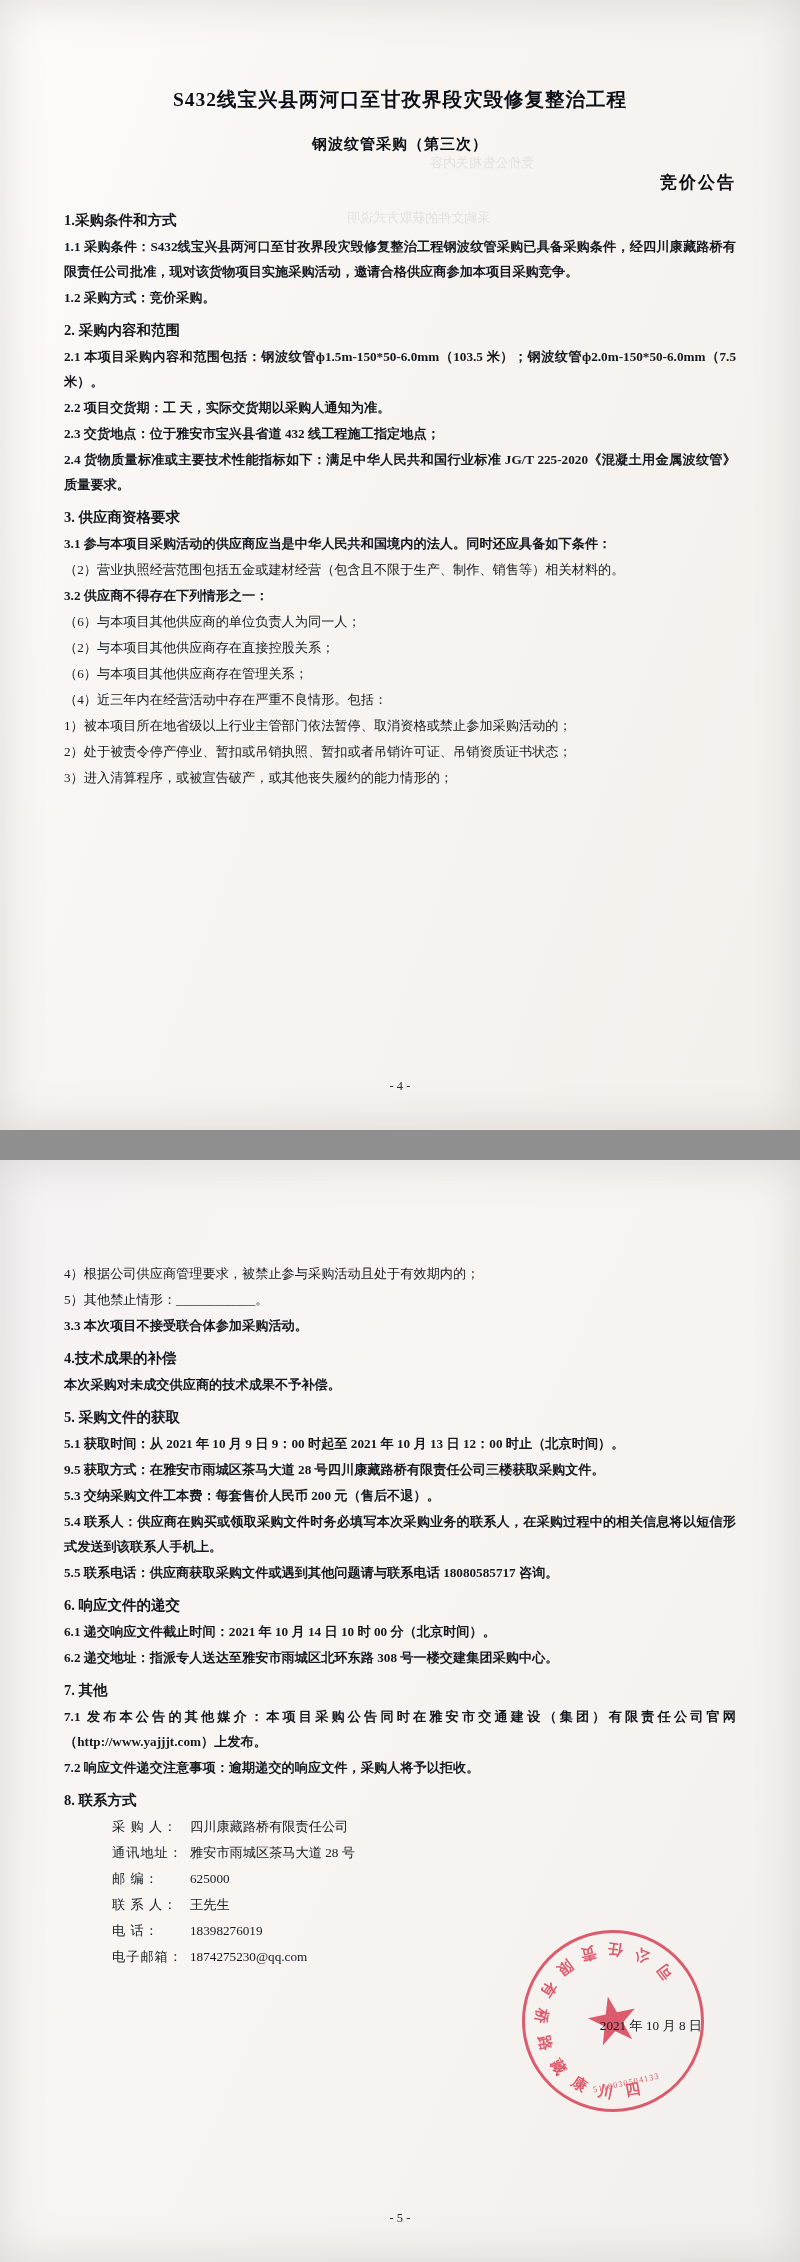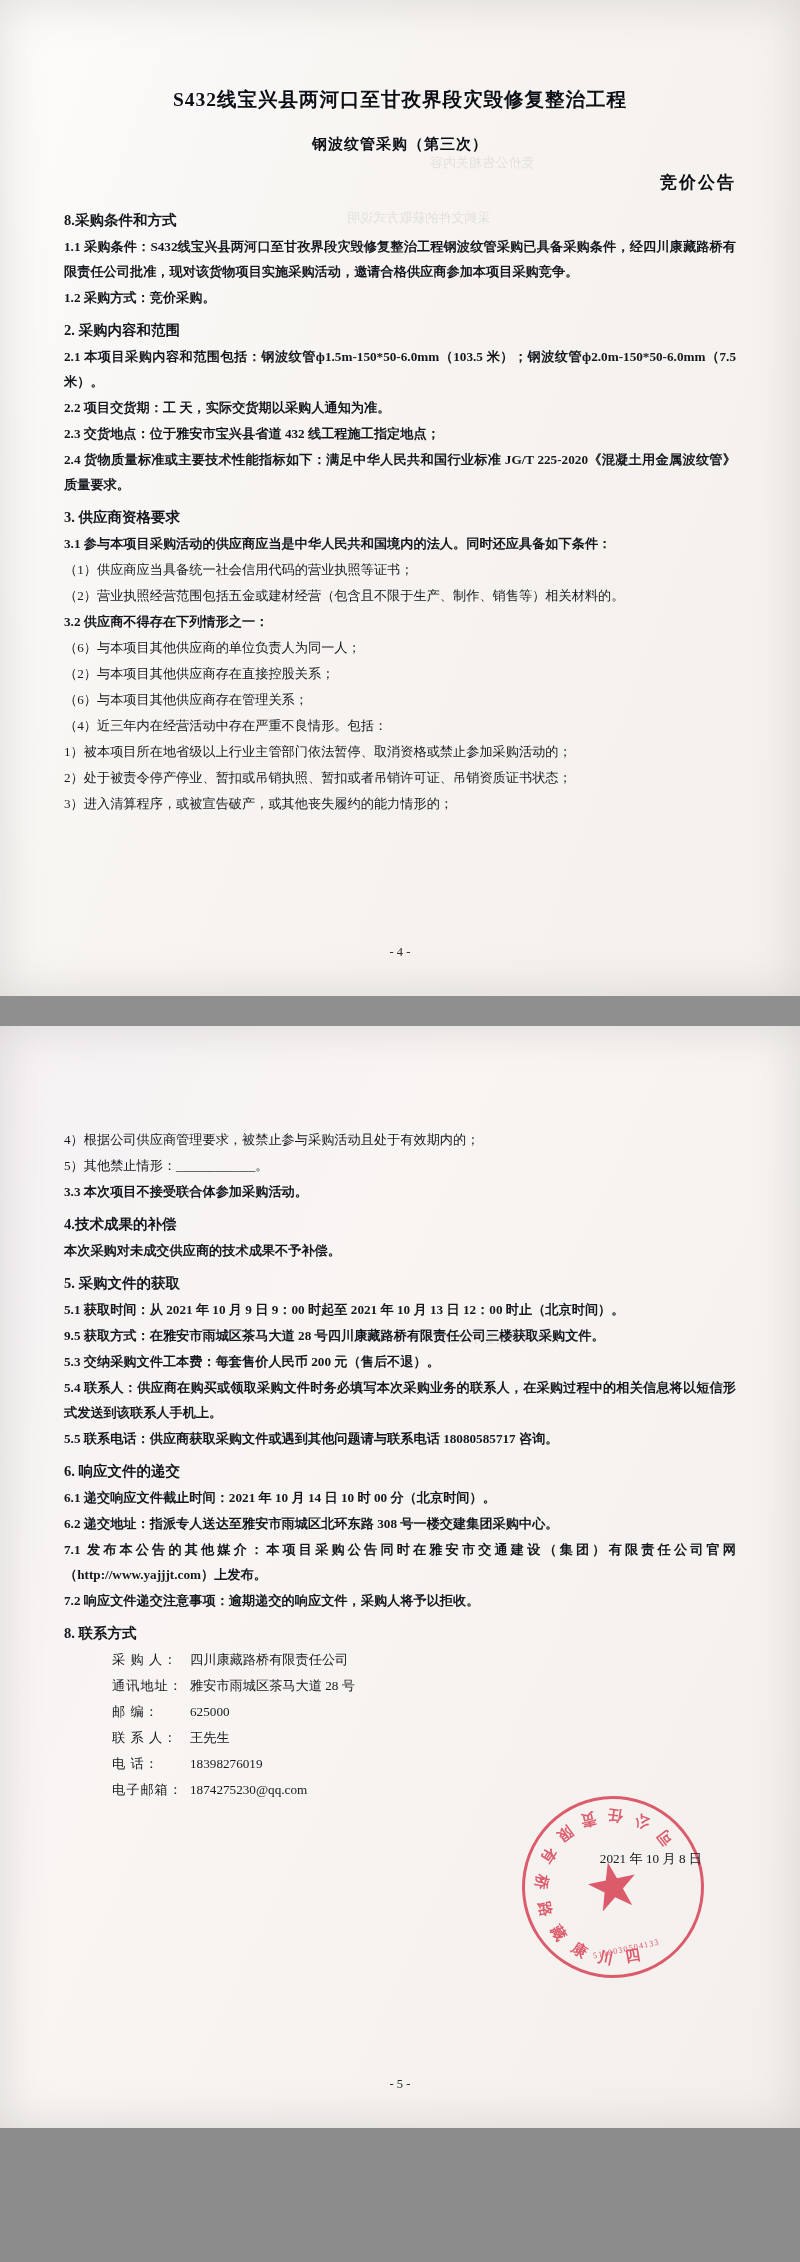--- a/index.html
+++ b/index.html
@@ -14,21 +14,21 @@
     position:relative;
   }
   .page{
     position:relative;
     background:#fbf9f7;
     box-sizing:border-box;
     overflow:hidden;
   }
   
   .page1{
-    height:996px;
+    height:1130px;
     padding:80px 64px 0 64px;
     background:linear-gradient(110deg,#fdfcfb 0%,#f7f4f1 40%,#f4f0ec 100%);
   }
   
   .page-gap{
     height:30px;
     background:#8f8f8f;
   }
   .page2{
     height:1102px;
@@ -189,33 +189,32 @@
 
   <div class="page page1">
 
     <div class="ghost g1">竞价公告相关内容</div>
     <div class="ghost g3">采购文件的获取方式说明</div>
 
     <div class="title">S432线宝兴县两河口至甘孜界段灾毁修复整治工程</div>
     <div class="title2">钢波纹管采购（第三次）</div>
     <div class="title3">竞价公告</div>
 
-    <div class="h-sec">8.采购条件和方式</div>
+    <div class="h-sec">1.采购条件和方式</div>
     <p class="body i1">1.1 采购条件：S432线宝兴县两河口至甘孜界段灾毁修复整治工程钢波纹管采购已具备采购条件，经四川康藏路桥有限责任公司批准，现对该货物项目实施采购活动，邀请合格供应商参加本项目采购竞争。</p>
     <p class="body i1">1.2 采购方式：竞价采购。</p>
 
     <div class="h-sec">2. 采购内容和范围</div>
     <p class="body i1">2.1 本项目采购内容和范围包括：钢波纹管ф1.5m-150*50-6.0mm（103.5 米）；钢波纹管ф2.0m-150*50-6.0mm（7.5 米）。</p>
     <p class="body i1">2.2 项目交货期：工 天，实际交货期以采购人通知为准。</p>
     <p class="body i1">2.3 交货地点：位于雅安市宝兴县省道 432 线工程施工指定地点；</p>
     <p class="body i1">2.4 货物质量标准或主要技术性能指标如下：满足中华人民共和国行业标准 JG/T 225-2020《混凝土用金属波纹管》质量要求。</p>
 
     <div class="h-sec">3. 供应商资格要求</div>
     <p class="body i1">3.1 参与本项目采购活动的供应商应当是中华人民共和国境内的法人。同时还应具备如下条件：</p>
-    <p class="body i2">（1）供应商应当具备统一社会信用代码的营业执照等证书；</p>
     <p class="body i2">（2）营业执照经营范围包括五金或建材经营（包含且不限于生产、制作、销售等）相关材料的。</p>
     <p class="body i1">3.2 供应商不得存在下列情形之一：</p>
     <p class="body i2">（6）与本项目其他供应商的单位负责人为同一人；</p>
     <p class="body i2">（2）与本项目其他供应商存在直接控股关系；</p>
     <p class="body i2">（6）与本项目其他供应商存在管理关系；</p>
     <p class="body i2">（4）近三年内在经营活动中存在严重不良情形。包括：</p>
     <p class="body i3">1）被本项目所在地省级以上行业主管部门依法暂停、取消资格或禁止参加采购活动的；</p>
     <p class="body i3">2）处于被责令停产停业、暂扣或吊销执照、暂扣或者吊销许可证、吊销资质证书状态；</p>
     <p class="body i3">3）进入清算程序，或被宣告破产，或其他丧失履约的能力情形的；</p>
 
@@ -240,20 +239,21 @@
     <p class="body i1">5.1 获取时间：从 2021 年 10 月 9 日 9：00 时起至 2021 年 10 月 13 日 12：00 时止（北京时间）。</p>
     <p class="body i1">9.5 获取方式：在雅安市雨城区茶马大道 28 号四川康藏路桥有限责任公司三楼获取采购文件。</p>
     <p class="body i1">5.3 交纳采购文件工本费：每套售价人民币 200 元（售后不退）。</p>
     <p class="body i1">5.4 联系人：供应商在购买或领取采购文件时务必填写本次采购业务的联系人，在采购过程中的相关信息将以短信形式发送到该联系人手机上。</p>
     <p class="body i1">5.5 联系电话：供应商获取采购文件或遇到其他问题请与联系电话 18080585717 咨询。</p>
 
     <div class="h-sec">6. 响应文件的递交</div>
     <p class="body i1">6.1 递交响应文件截止时间：2021 年 10 月 14 日 10 时 00 分（北京时间）。</p>
     <p class="body i1">6.2 递交地址：指派专人送达至雅安市雨城区北环东路 308 号一楼交建集团采购中心。</p>
 
+    <div class="h-sec">7. 其他</div>
     <p class="body i1">7.1 发布本公告的其他媒介：本项目采购公告同时在雅安市交通建设（集团）有限责任公司官网（http://www.yajjjt.com）上发布。</p>
     <p class="body i1">7.2 响应文件递交注意事项：逾期递交的响应文件，采购人将予以拒收。</p>
 
     <div class="h-sec">8. 联系方式</div>
 
     <div class="contact-line">
       <span class="contact-label">采 购 人：</span><span>四川康藏路桥有限责任公司</span>
     </div>
     <div class="contact-line">
       <span class="contact-label">通讯地址：</span><span>雅安市雨城区茶马大道 28 号</span>

